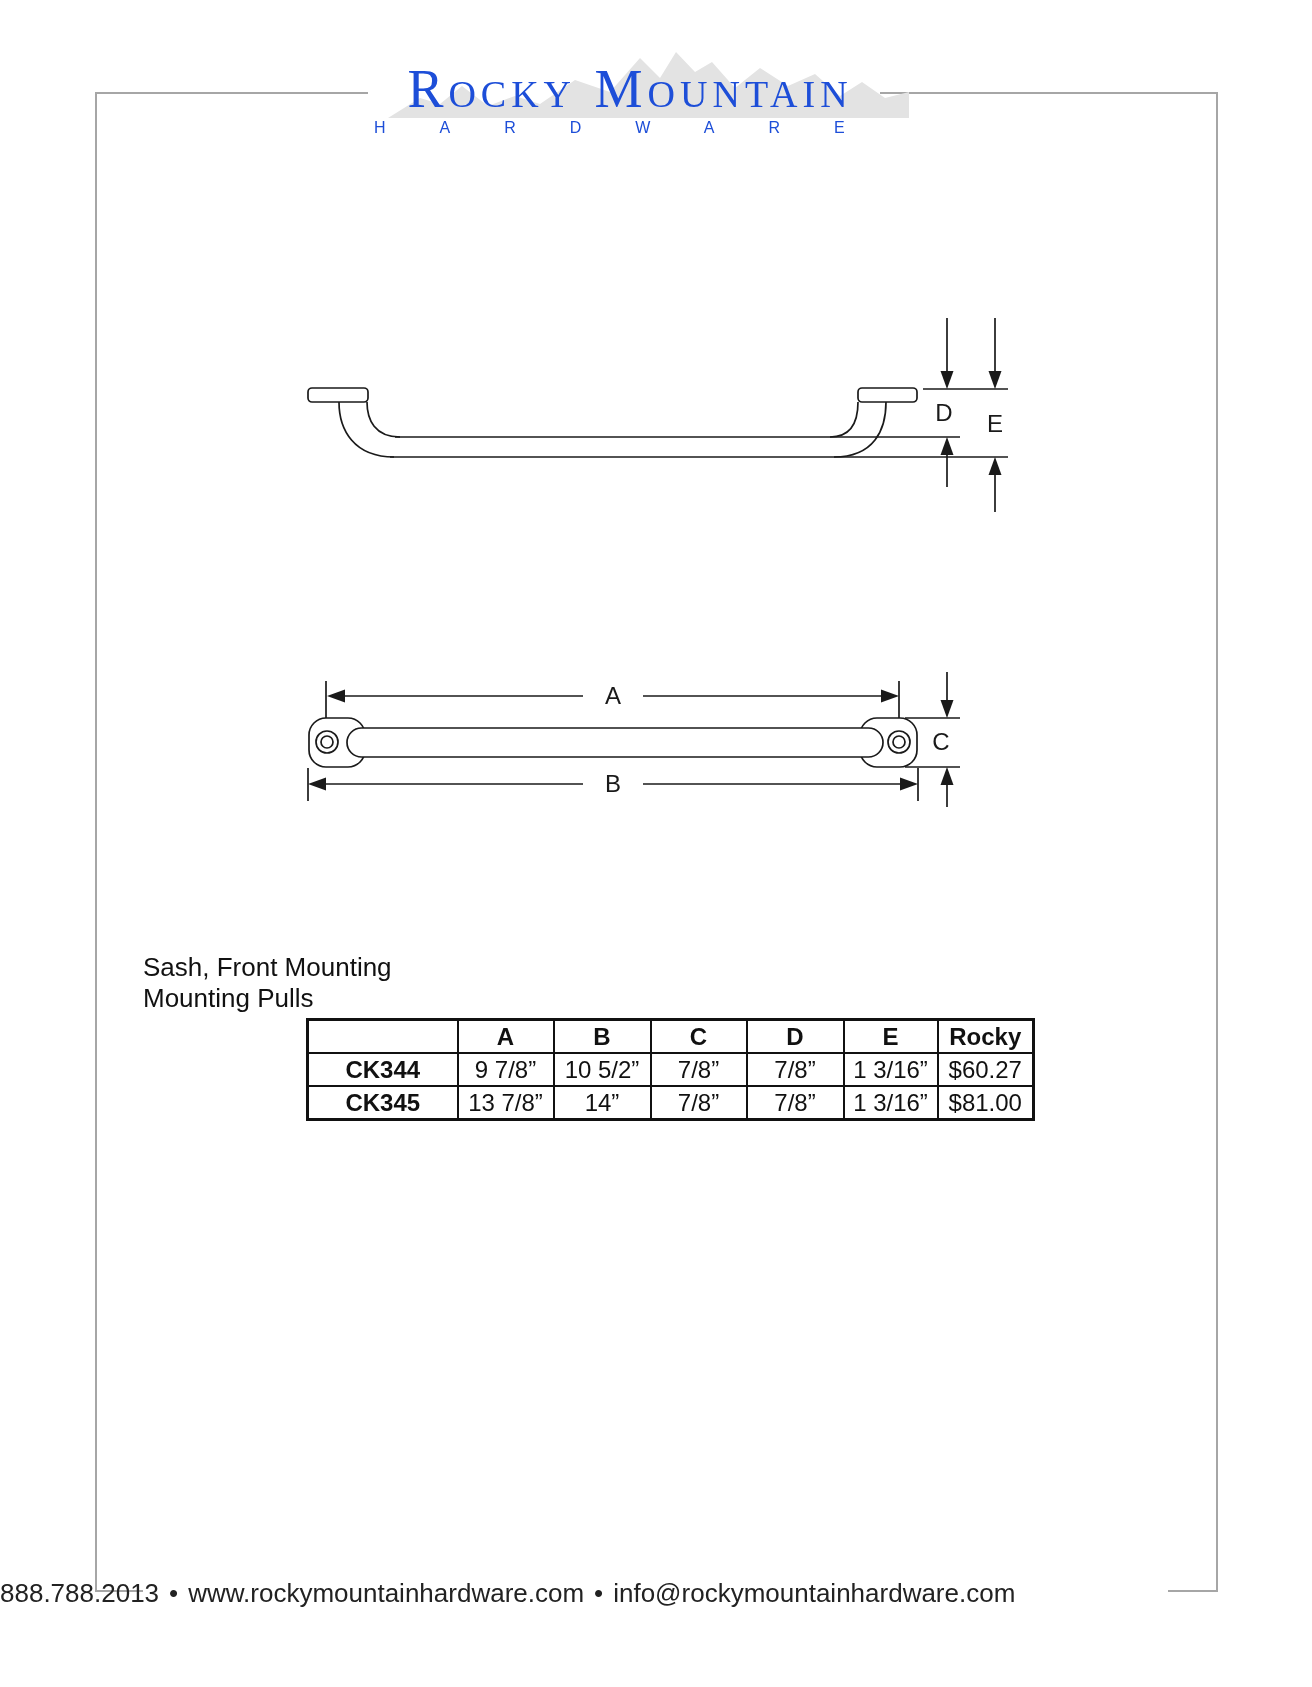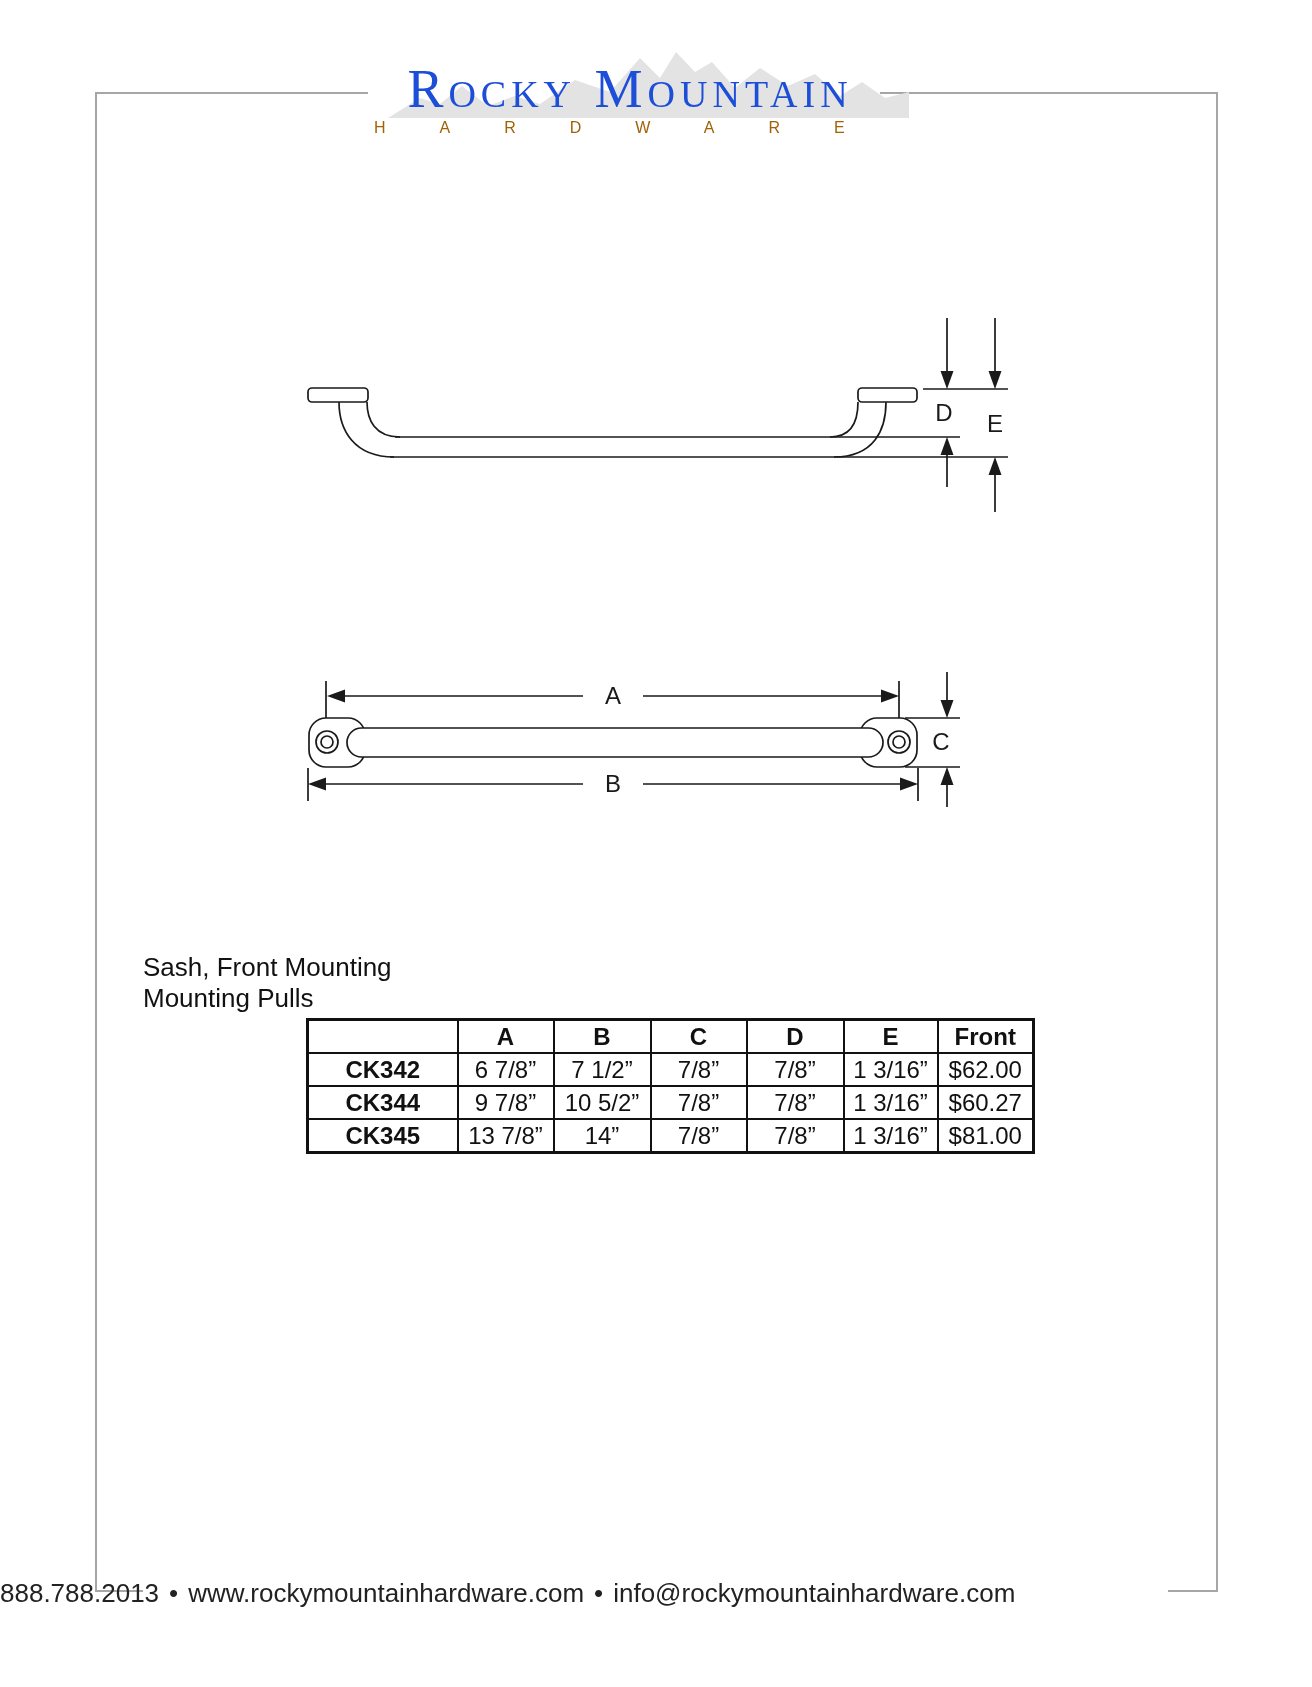--- a/index.html
+++ b/index.html
@@ -6,21 +6,21 @@
   body{position:relative;width:1312px;height:1687px;font-family:"Liberation Sans",sans-serif;color:#1a1a1a;overflow:hidden;}
 
   
   .frame{position:absolute;background:#a6a6a6;}
 
   
   .logo-title{position:absolute;left:330px;top:60px;width:600px;text-align:center;
     font-family:"Liberation Serif",serif;font-variant:small-caps;font-size:54px;
     letter-spacing:5px;color:#1d4ed8;z-index:3;line-height:58px;}
   .logo-sub{position:absolute;left:374px;top:119px;width:560px;white-space:nowrap;
-    font-size:16px;letter-spacing:54px;color:#a16207;z-index:3;}
+    font-size:16px;letter-spacing:54px;color:#1d4ed8;z-index:3;}
 
   
   .drawings{position:absolute;left:0;top:0;z-index:1;}
 
   
   .dim-label{position:absolute;transform:translate(-50%,-50%);background:#ffffff;
     padding:0 5px;font-size:24px;color:#1a1a1a;z-index:2;line-height:26px;}
 
   
   .product-title{position:absolute;left:143px;top:924px;font-size:26px;line-height:31px;color:#111;z-index:2;margin-top:28px;}
@@ -145,33 +145,24 @@
       <col class="c-price">
   </colgroup>
   <thead>
     <tr>
       <th></th>
       <th>A</th>
       <th>B</th>
       <th>C</th>
       <th>D</th>
       <th>E</th>
-      <th>Front</th>
+      <th>Rocky</th>
     </tr>
   </thead>
   <tbody>
-    <tr>
-      <td class="model">CK342</td>
-      <td>6 7/8”</td>
-      <td>7 1/2”</td>
-      <td>7/8”</td>
-      <td>7/8”</td>
-      <td>1 3/16”</td>
-      <td>$62.00</td>
-    </tr>
     <tr>
       <td class="model">CK344</td>
       <td>9 7/8”</td>
       <td>10 5/2”</td>
       <td>7/8”</td>
       <td>7/8”</td>
       <td>1 3/16”</td>
       <td>$60.27</td>
     </tr>
     <tr>

